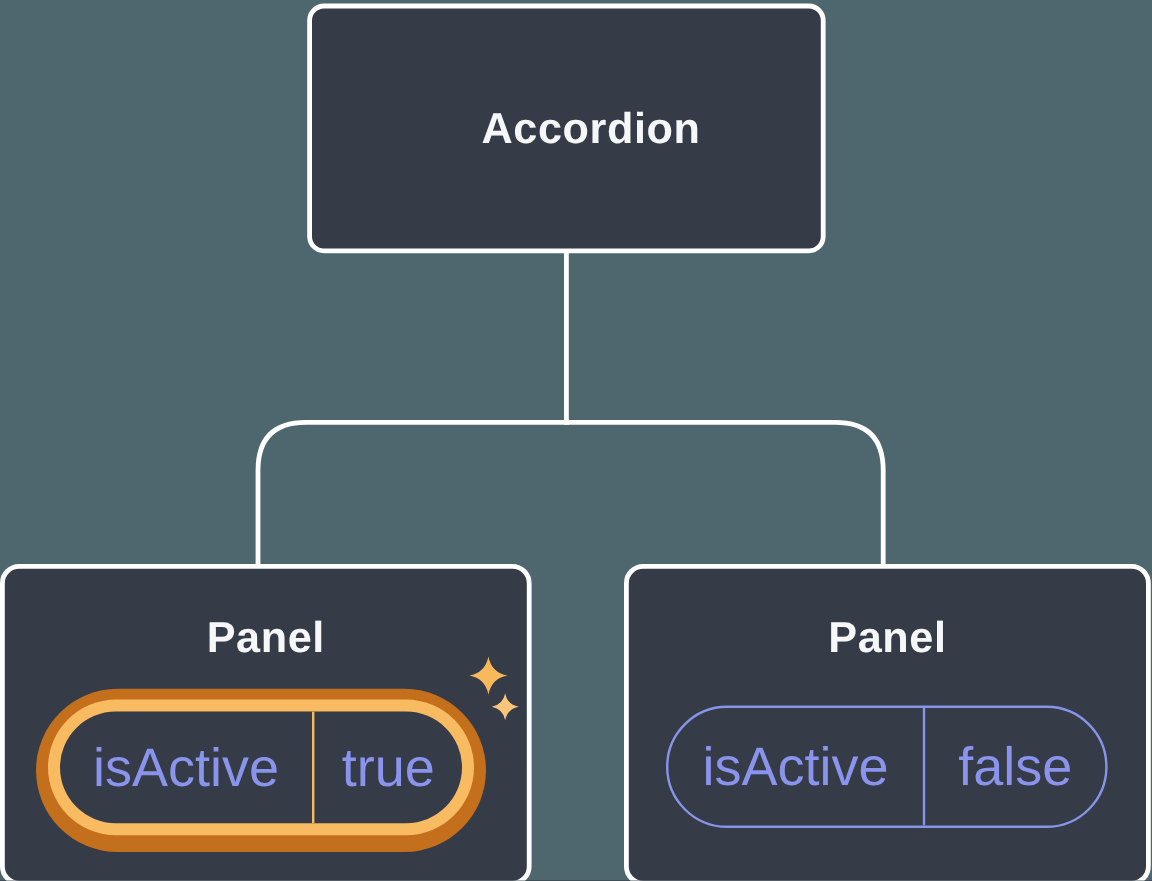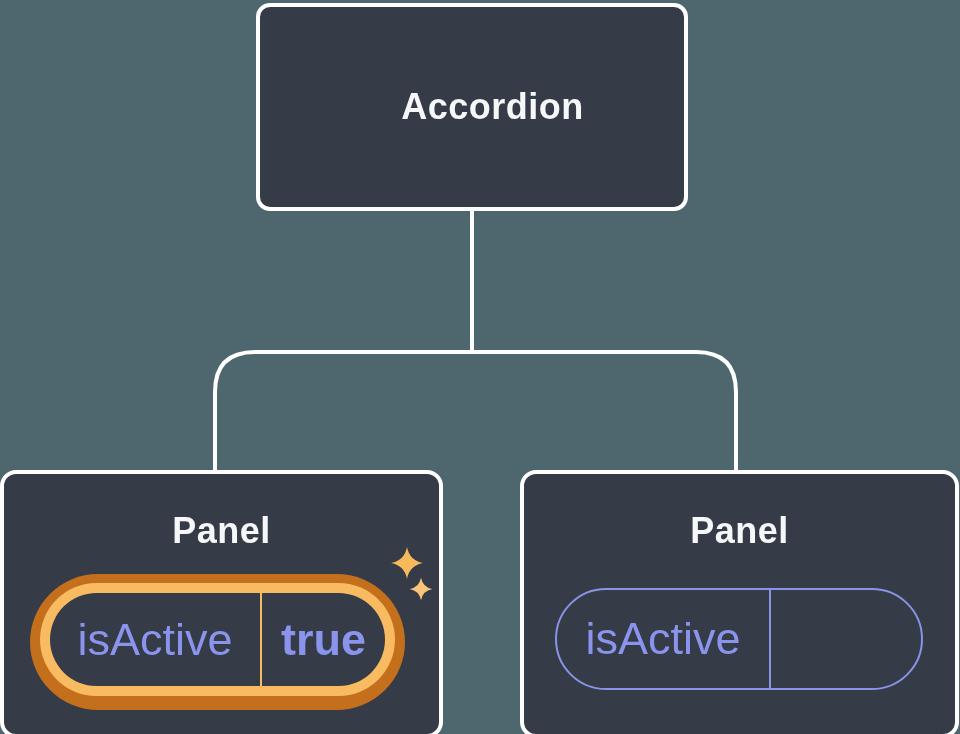--- a/index.html
+++ b/index.html
@@ -53,21 +53,21 @@
   }
   .pill-core{
     width:100%;height:100%;background:var(--node_fill);
     border-radius:999px;display:flex;align-items:stretch;overflow:hidden;
   }
   .cell{
     display:flex;align-items:center;justify-content:center;
     color:var(--state_text);font-size:45px;
   }
   .pill-core .cell-key{width:210px;}
-  .pill-core .cell-val{flex:1;font-weight:700;}
+  .pill-core .cell-val{flex:1;font-weight:400;}
   .divider-orange{width:2px;background:var(--highlight_inner);}
   
   .pill-plain{
     position:absolute;left:31px;top:114px;width:368px;height:102px;
     border:2px solid var(--state_border);border-radius:999px;
     display:flex;align-items:stretch;overflow:hidden;
   }
   .pill-plain .cell-key{width:212px;}
   .pill-plain .cell-val{flex:1;}
   .divider-purple{width:2px;background:var(--state_border);}
@@ -107,16 +107,17 @@
   </svg>
   <svg class="sparkle sparkle-small" width="24" height="24" viewBox="0 0 32 32" aria-hidden="true">
     <path d="M16 1 Q18.4 13.6 31 16 Q18.4 18.4 16 31 Q13.6 18.4 1 16 Q13.6 13.6 16 1 Z" fill="#fac57b"></path>
   </svg>
 
   <div class="node panel panel-right">
     <div class="panel-title">Panel</div>
     <div class="pill-plain">
       <span class="cell cell-key">isActive</span>
       <span class="divider-purple"></span>
+      <span class="cell cell-val">false</span>
     </div>
   </div>
 
 </div>
 
 </body></html>

